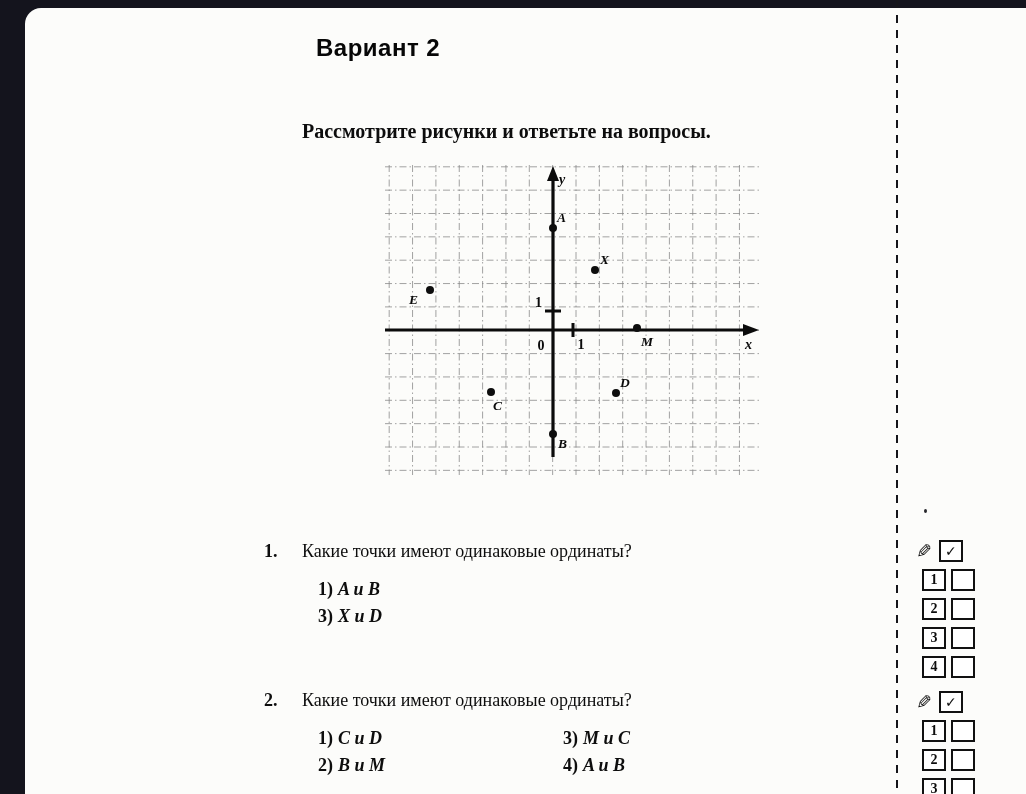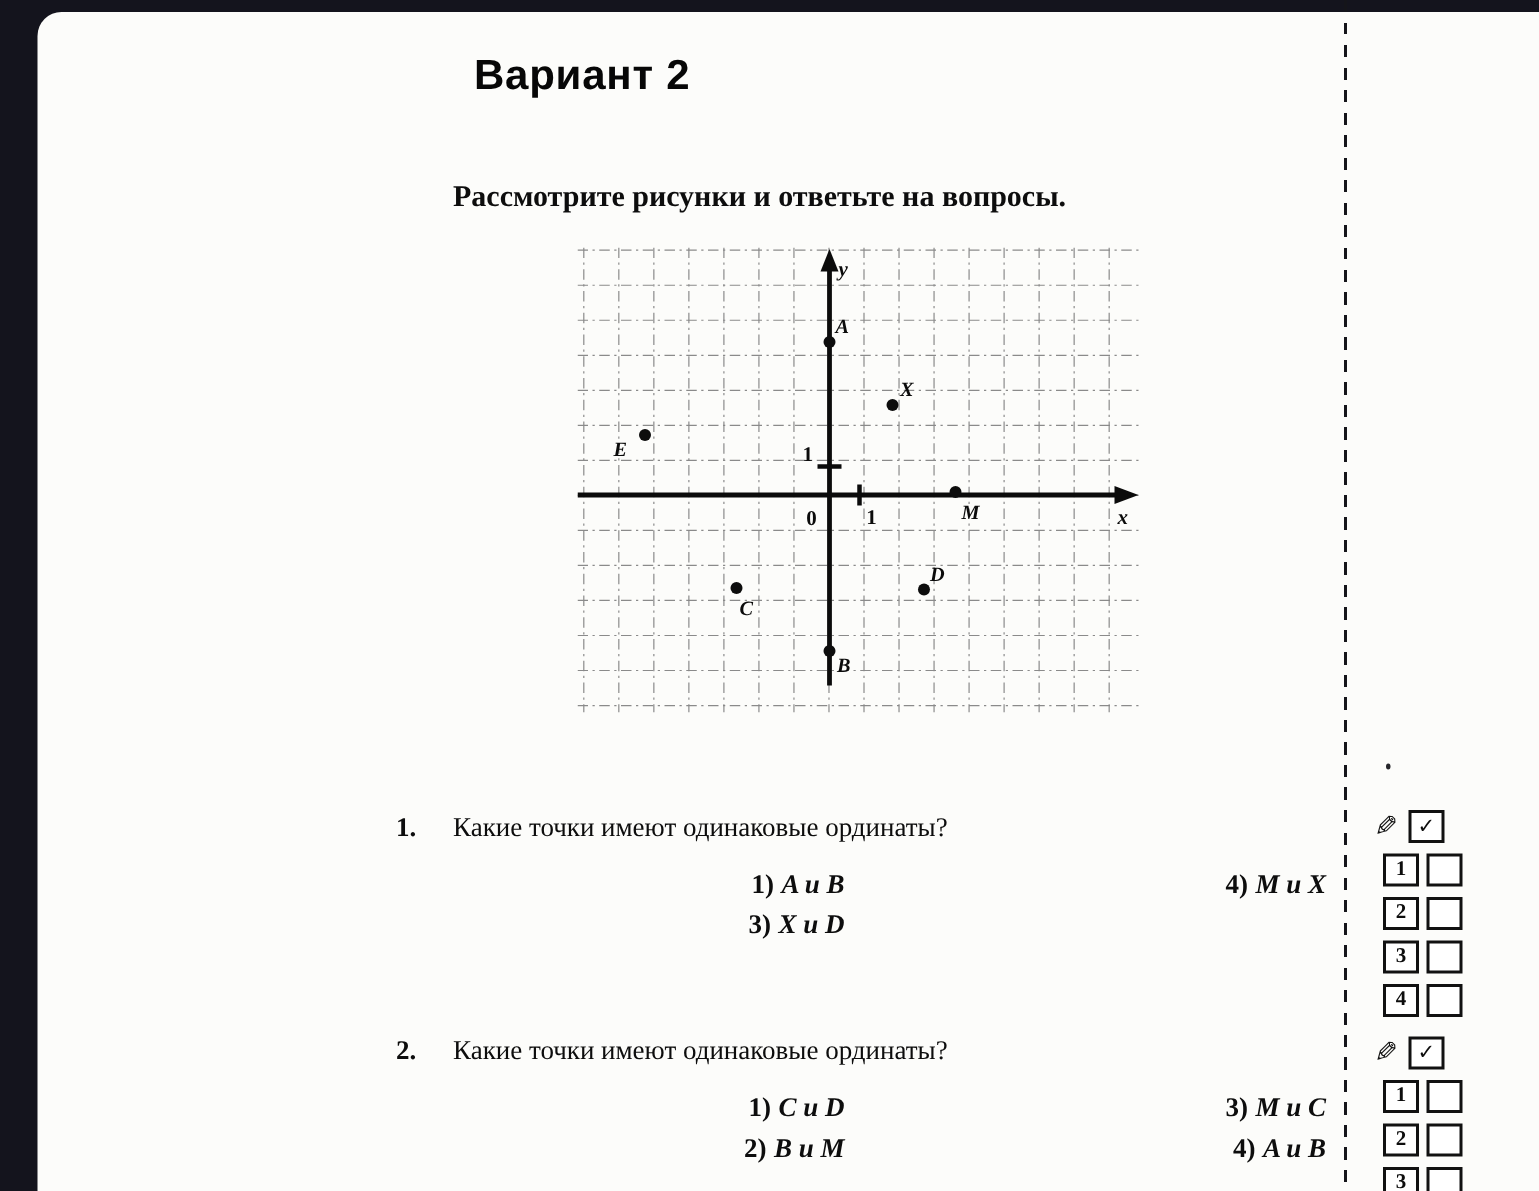--- a/index.html
+++ b/index.html
@@ -1,33 +1,33 @@
 <!DOCTYPE html>
 <html><head>
 <meta charset="utf-8">
 <style>
   html,body{margin:0;padding:0;background:#14141d;}
   .canvas{position:relative;width:1026px;height:794px;overflow:hidden;background:#14141d;font-family:"Liberation Serif",serif;color:#0d0d0d;}
   .page-bg{position:absolute;left:25px;top:8px;right:0;bottom:0;background:#fcfcfa;border-top-left-radius:16px;}
-  .title{position:absolute;left:316px;top:34px;margin:0;font-family:"Liberation Sans",sans-serif;font-weight:700;font-size:28px;letter-spacing:.5px;color:#070707;}
+  .title{position:absolute;left:316px;top:34px;margin:0;font-family:"Liberation Sans",sans-serif;font-weight:700;font-size:24px;letter-spacing:.5px;color:#070707;}
   .instruction{position:absolute;left:302px;top:120px;font-weight:700;font-size:20px;}
   .figure{position:absolute;left:385px;top:165px;width:375px;height:310px;}
   .gridline{stroke:#8a8a8a;stroke-width:.8;stroke-dasharray:7 3 1.5 3;}
   .axis{stroke:#0b0b0b;stroke-width:3.2;fill:none;}
   .tick{stroke:#0b0b0b;stroke-width:3;}
   .arrow{fill:#0b0b0b;}
   .figlabel{font:italic 700 14px "Liberation Serif",serif;fill:#0b0b0b;}
   .numlabel{font:700 14px "Liberation Serif",serif;fill:#0b0b0b;}
   .ptlabel{font:italic 700 13.5px "Liberation Serif",serif;fill:#0b0b0b;}
   .pt{fill:#0d0d0d;}
   .question{position:absolute;left:264px;width:620px;font-size:18px;}
   .qline{display:flex;}
   .qnum{font-weight:700;width:38px;flex:0 0 38px;}
   .qtext{font-weight:400;}
-  .opts{margin:17px 0 0 54px;display:grid;grid-template-rows:repeat(2,27px);grid-template-columns:245px auto;grid-auto-flow:column;text-align:right;}
+  .opts{margin:17px 0 0 54px;display:grid;grid-template-rows:repeat(2,27px);grid-template-columns:245px auto;grid-auto-flow:column;}
   .opt-n{font-weight:700;}
   .opt-t{font-weight:700;font-style:italic;margin-left:5px;}
   .cutline{position:absolute;left:896px;top:0;width:2px;height:794px;background:repeating-linear-gradient(to bottom,#15151a 0 8px,transparent 8px 15px);}
   .aset{position:absolute;left:916px;display:flex;flex-direction:column;gap:7px;}
   .ahead{display:flex;align-items:center;gap:7px;height:22px;}
   .pencil{display:inline-block;font-family:"DejaVu Sans",sans-serif;font-size:19px;line-height:1;transform:scaleX(-1);color:#111;}
   .arow{display:flex;gap:5px;margin-left:6px;}
   .abox{width:20px;height:18px;border:2px solid #111;background:#fff;display:flex;align-items:center;justify-content:center;font:700 14px "Liberation Serif",serif;}
   .abox.check{font-family:"DejaVu Sans",sans-serif;font-size:14px;}
   .speck{position:absolute;left:924px;top:509px;width:3px;height:4px;border-radius:50%;background:#26262b;}
@@ -104,21 +104,20 @@
 
   <div id="questions">
       <div class="question" style="top: 541px;">
         <div class="qline">
           <span class="qnum">1.</span>
           <span class="qtext">Какие точки имеют одинаковые ординаты?</span>
         </div>
         <div class="opts">
           <div class="opt"><span class="opt-n">1)</span><span class="opt-t">A и B</span></div>
           <div class="opt"><span class="opt-n">3)</span><span class="opt-t">X и D</span></div>
-          <div class="opt"><span class="opt-n">4)</span><span class="opt-t">M и X</span></div>
         </div>
       </div>
       <div class="question" style="top: 690px;">
         <div class="qline">
           <span class="qnum">2.</span>
           <span class="qtext">Какие точки имеют одинаковые ординаты?</span>
         </div>
         <div class="opts">
           <div class="opt"><span class="opt-n">1)</span><span class="opt-t">C и D</span></div>
           <div class="opt"><span class="opt-n">2)</span><span class="opt-t">B и M</span></div>

